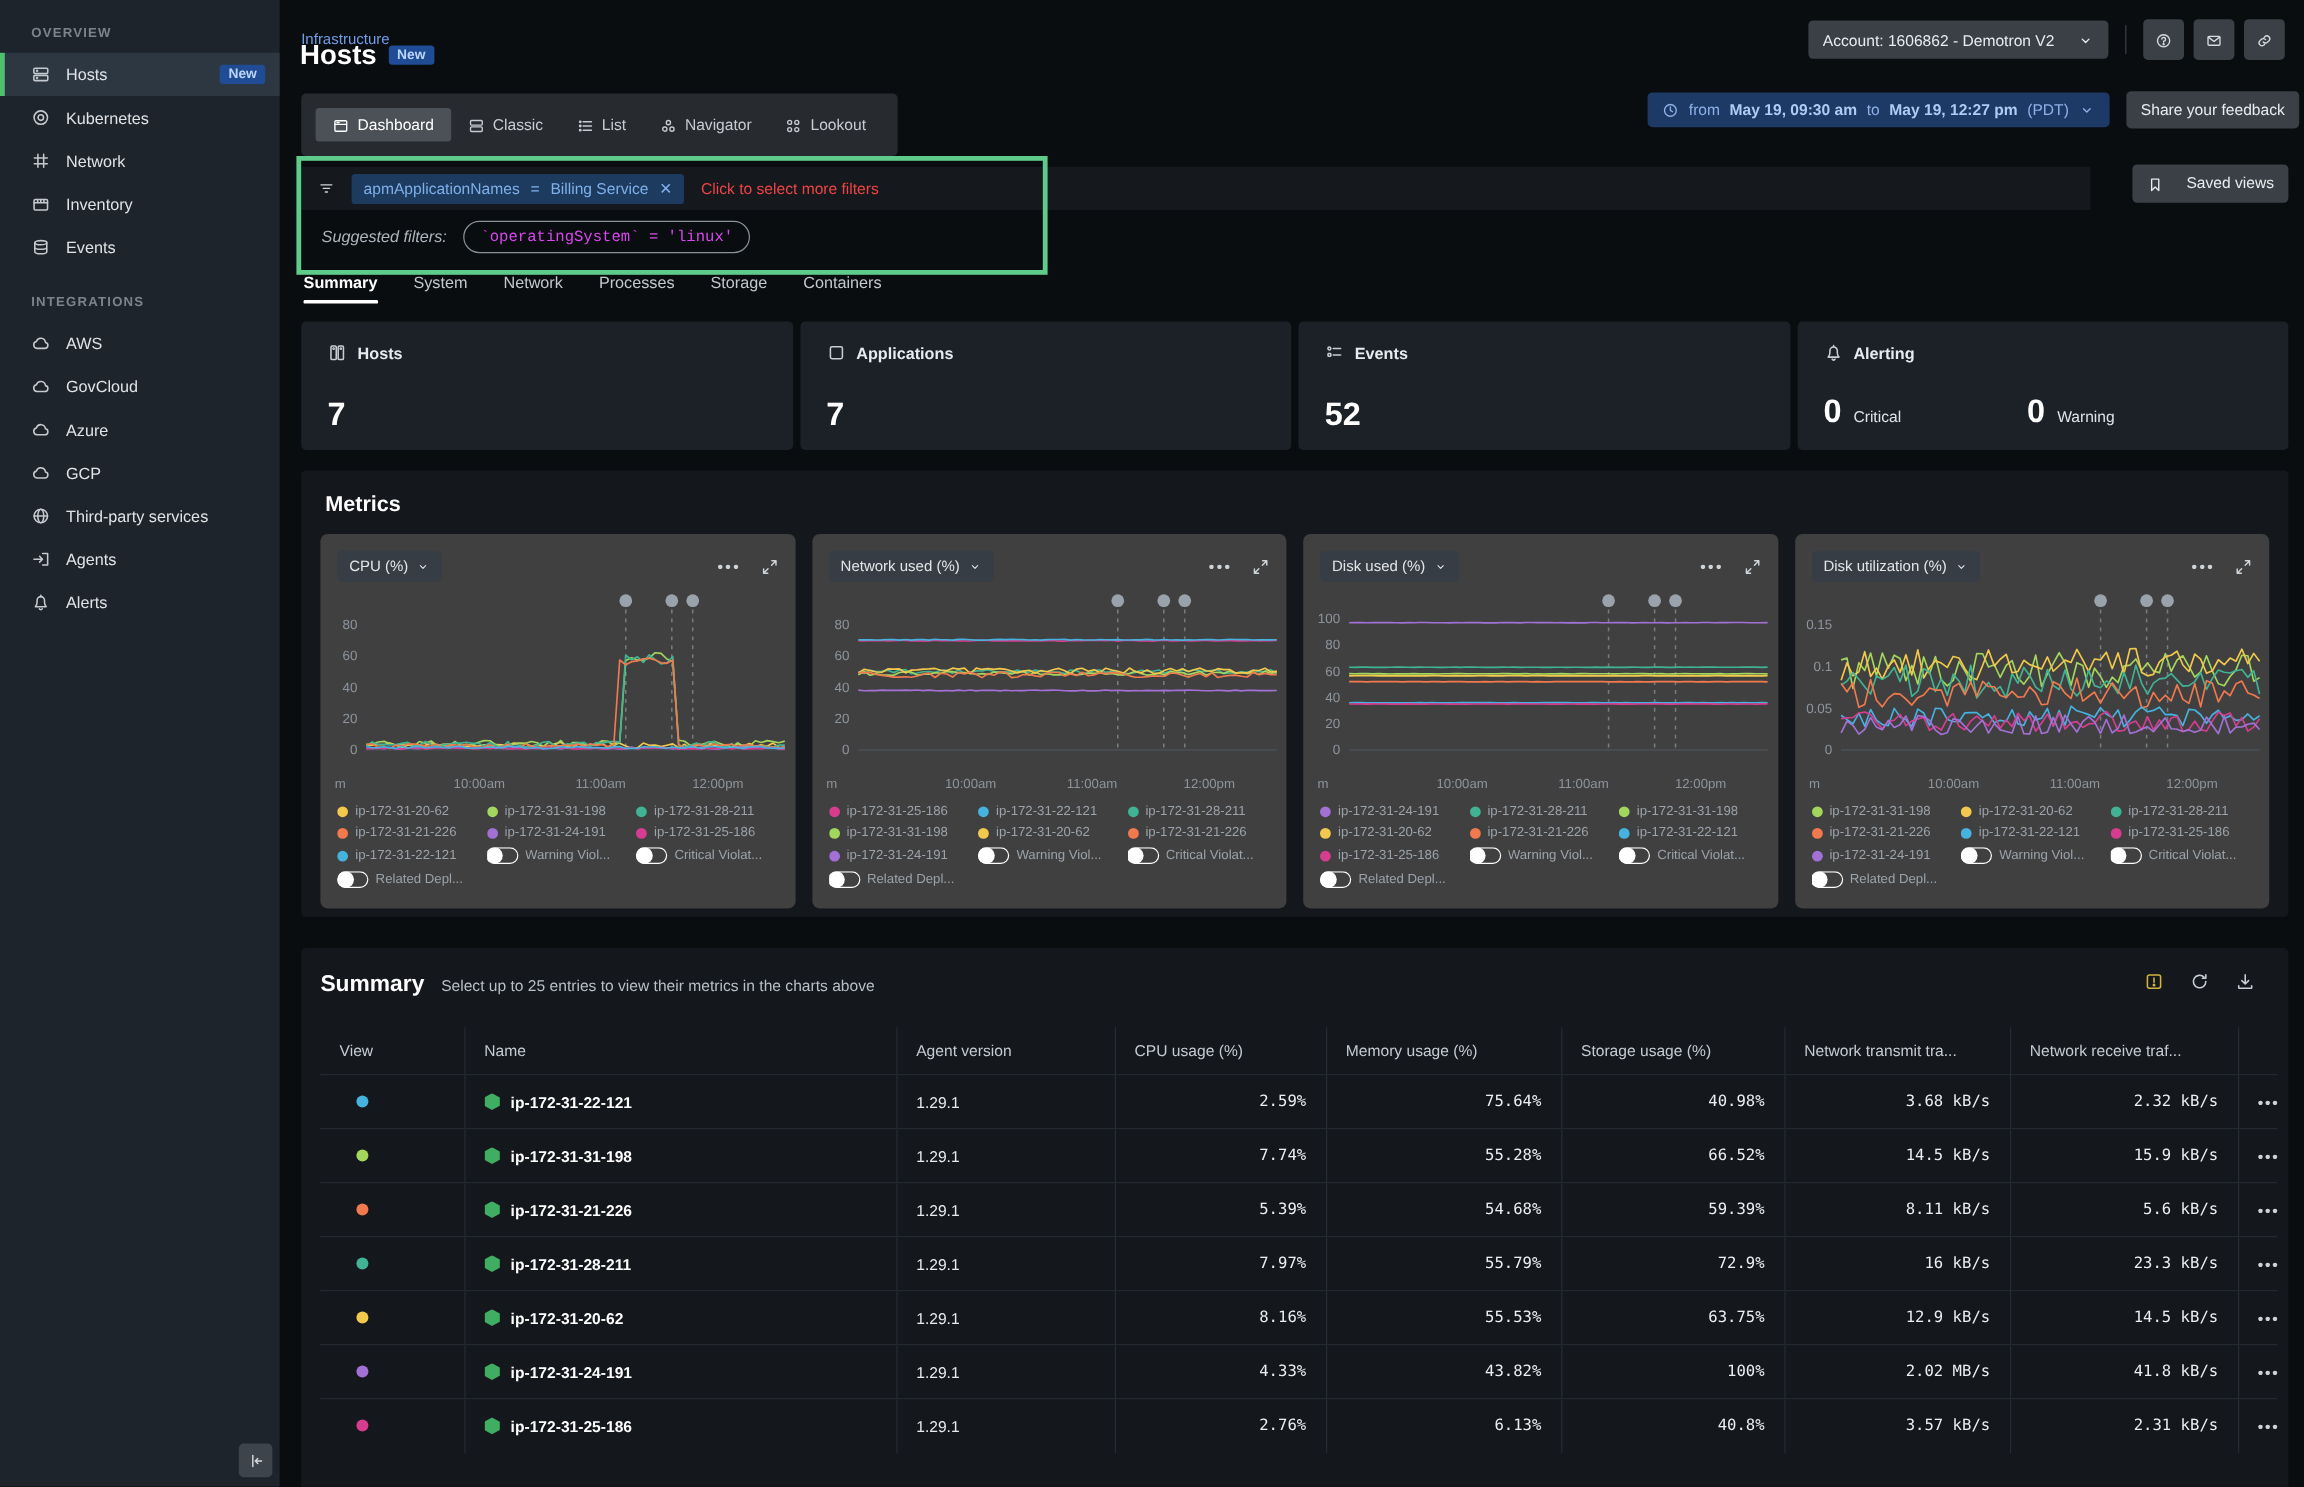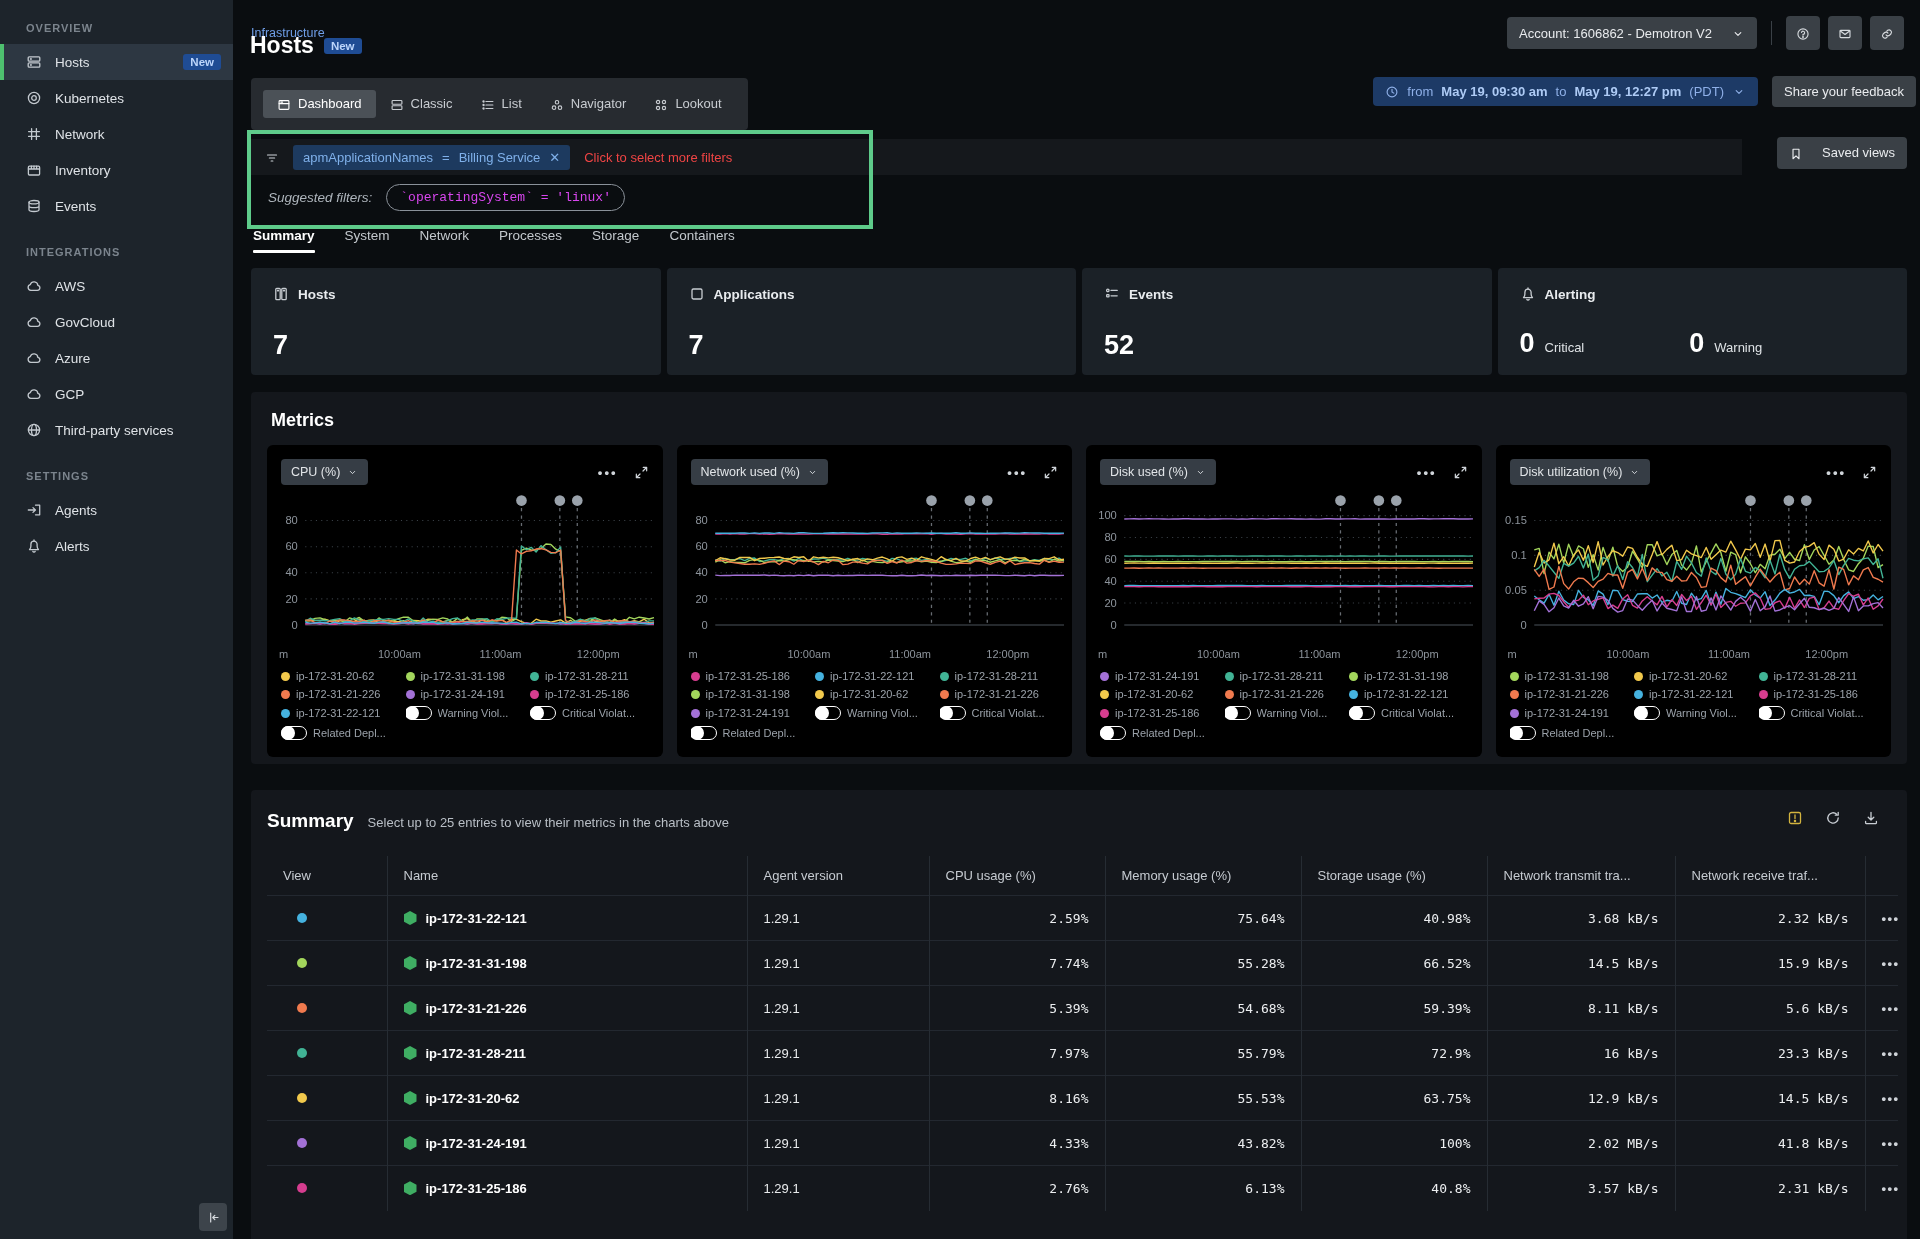--- a/index.html
+++ b/index.html
@@ -67,21 +67,21 @@
   .sum-card .card-value { position:absolute; left:22px; bottom:14px; font-size:27px; font-weight:700; color:#fff; }
   .alert-pairs { position:absolute; left:22px; bottom:16px; display:flex; gap:105px; }
   .alert-pair { display:flex; align-items:baseline; gap:10px; }
   .alert-pair .v { font-size:27px; font-weight:700; color:#fff; }
   .alert-pair .l { font-size:13px; color:#dfe3e6; }
 
   
   .metrics-panel { position:absolute; left:18px; top:392px; width:1656px; height:372px; background:#14171c; border-radius:4px; padding:16px; }
   .metrics-title { font-size:18px; font-weight:700; color:#fff; margin:2px 0 14px 4px; }
   .charts-row { display:flex; gap:14px; }
-  .chart-card { flex:1; background:#000000; border-radius:6px; height:312px; overflow:hidden; padding:14px 0 0 0; }
+  .chart-card { flex:1; background:#404040; border-radius:6px; height:312px; overflow:hidden; padding:14px 0 0 0; }
   .chart-head { display:flex; align-items:center; padding:0 14px; margin-bottom:6px; }
   .chart-select { background:#363d45; border-radius:4px; padding:6px 10px; font-size:12.5px; color:#e2e5e8; display:flex; align-items:center; gap:7px; cursor:pointer; }
   .chart-actions { margin-left:auto; display:flex; align-items:center; gap:16px; color:#cfd4d9; }
   .chart-dots { letter-spacing:2px; font-size:13px; font-weight:700; cursor:pointer; }
   .chart-expand { cursor:pointer; display:flex; }
   .chart-svg { display:block; width:100%; }
   .xlabels { position:relative; height:15px; font-size:11px; color:#8d949c; }
   .xlabels span { position:absolute; transform:translateX(-50%); white-space:nowrap; }
   .xlabels .unit { transform:none; left:12px; }
   .legend { margin:7px 14px 0 14px; display:grid; grid-template-columns:1fr 1fr 1fr; row-gap:6px; column-gap:6px; }
@@ -181,21 +181,20 @@
         <span>GCP</span>
       </div>
       <div class="side-item">
         <span><svg class="ic" width="16" height="16" viewBox="0 0 16 16" fill="none" stroke="currentColor" stroke-width="1.3" stroke-linecap="round" stroke-linejoin="round">
             <circle cx="8" cy="8" r="5.6"></circle>
             <ellipse cx="8" cy="8" rx="2.5" ry="5.6"></ellipse>
             <path d="M2.4 8h11.2"></path>
           </svg></span>
         <span>Third-party services</span>
       </div>
-      <div class="side-section-label">SETTINGS</div>
       <div class="side-item">
         <span><svg class="ic" width="16" height="16" viewBox="0 0 16 16" fill="none" stroke="currentColor" stroke-width="1.3" stroke-linecap="round" stroke-linejoin="round">
             <path d="M2.3 8h7M7 5.6L9.4 8 7 10.4"></path>
             <path d="M9.5 3.2h4.2v9.6H9.5"></path>
           </svg></span>
         <span>Agents</span>
       </div>
       <div class="side-item">
         <span><svg class="ic" width="16" height="16" viewBox="0 0 16 16" fill="none" stroke="currentColor" stroke-width="1.3" stroke-linecap="round" stroke-linejoin="round">
             <path d="M3.5 11.6h9c-.9-1-1.4-1.9-1.4-3.7V6.3A3.1 3.1 0 0 0 8 3.2a3.1 3.1 0 0 0-3.1 3.1v1.6c0 1.8-.5 2.7-1.4 3.7z"></path>

